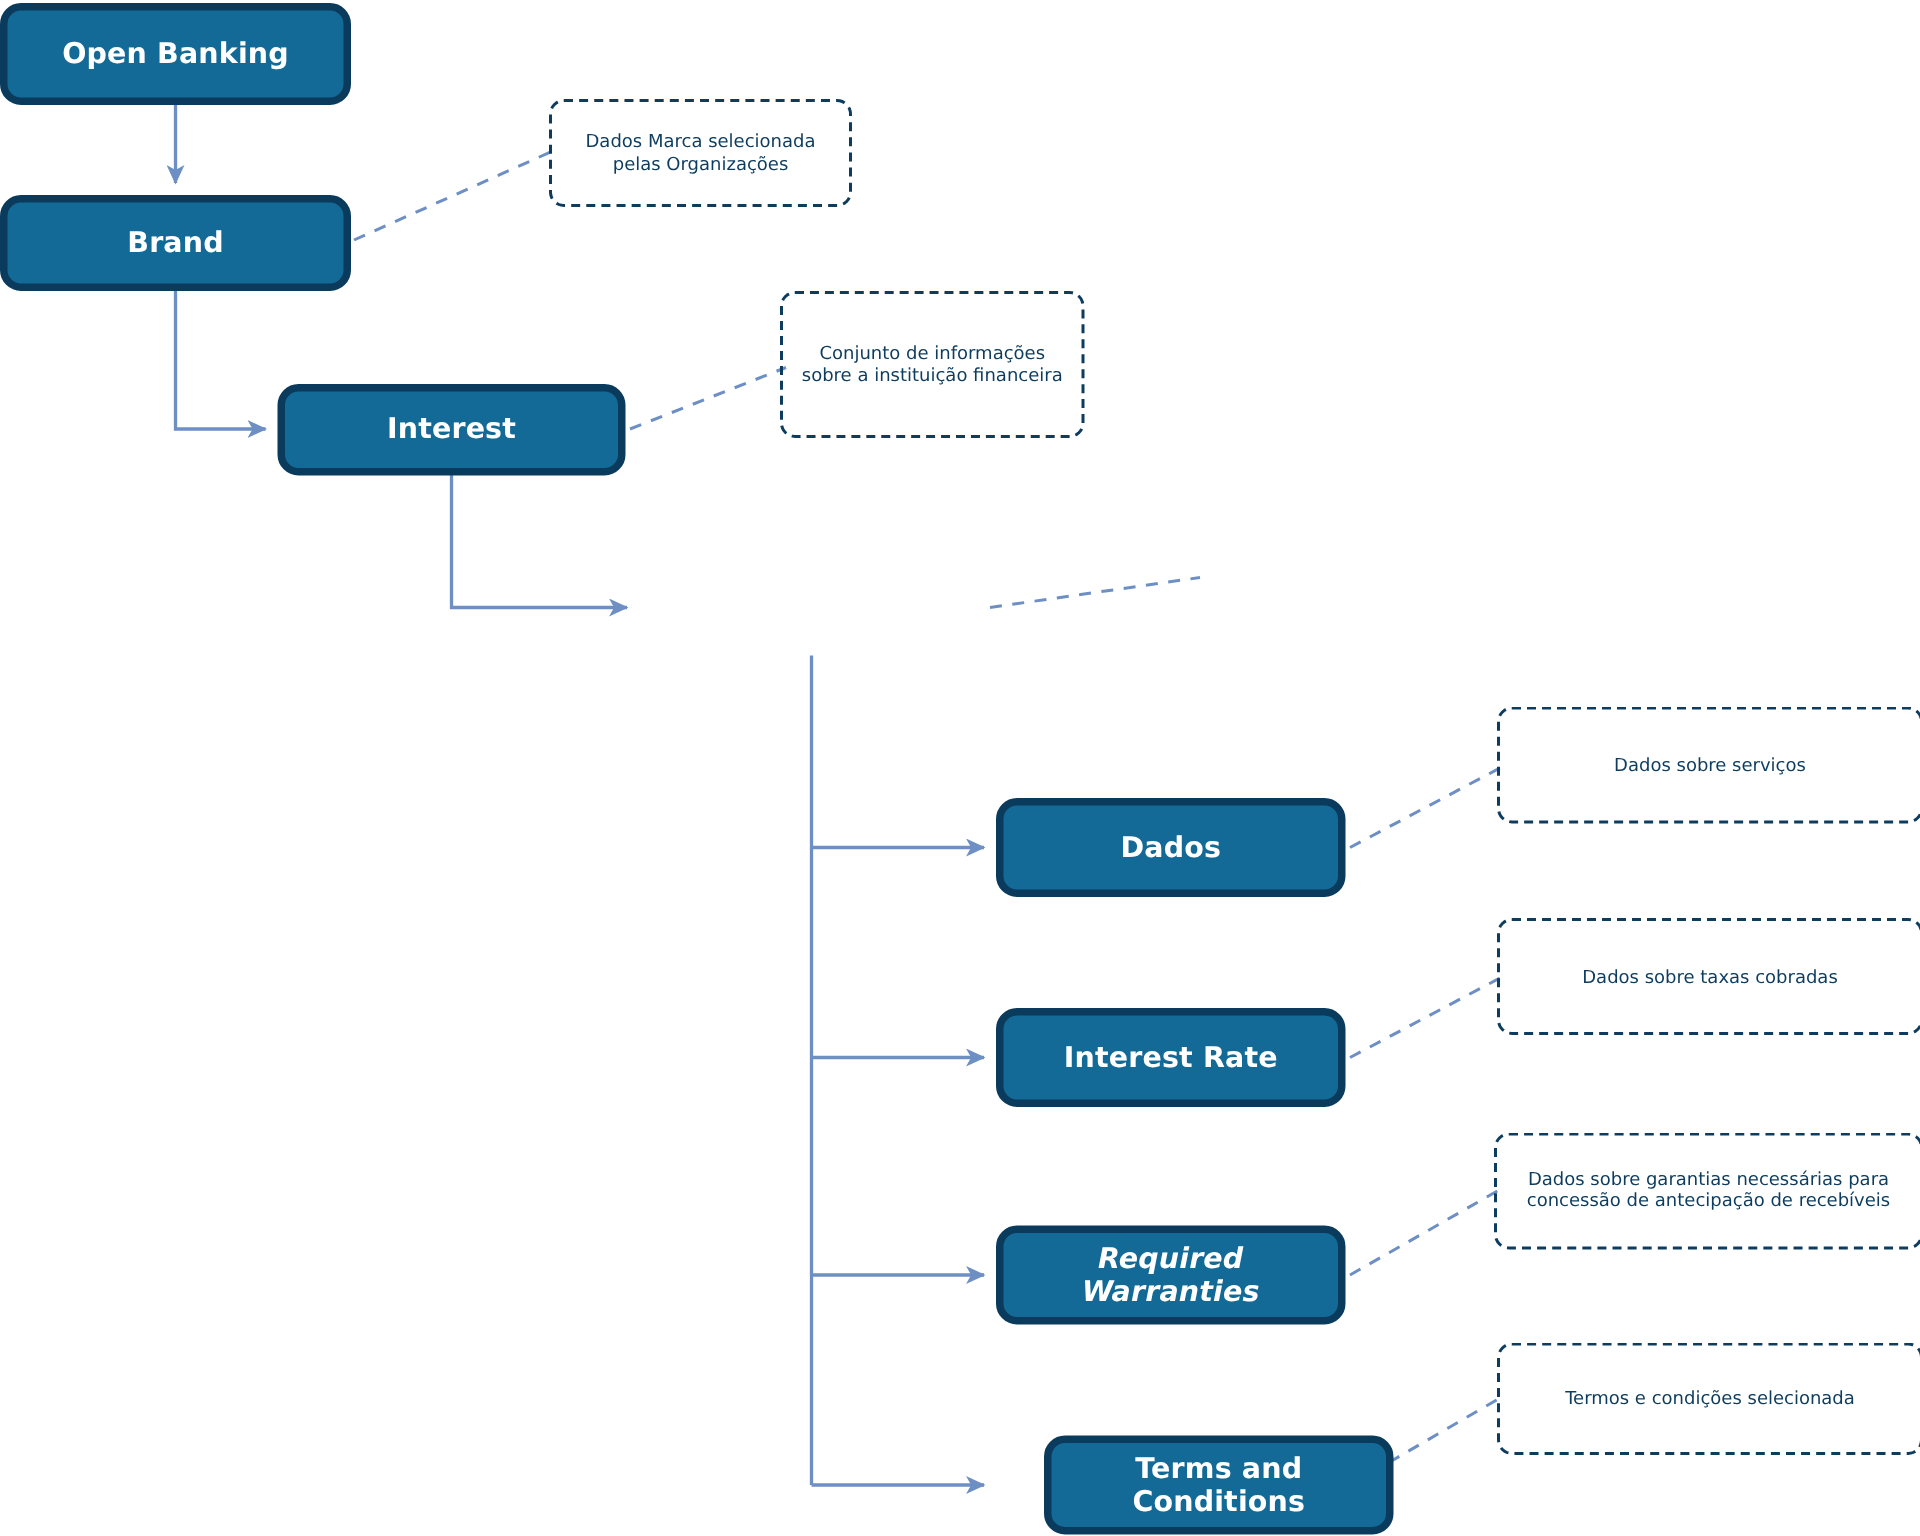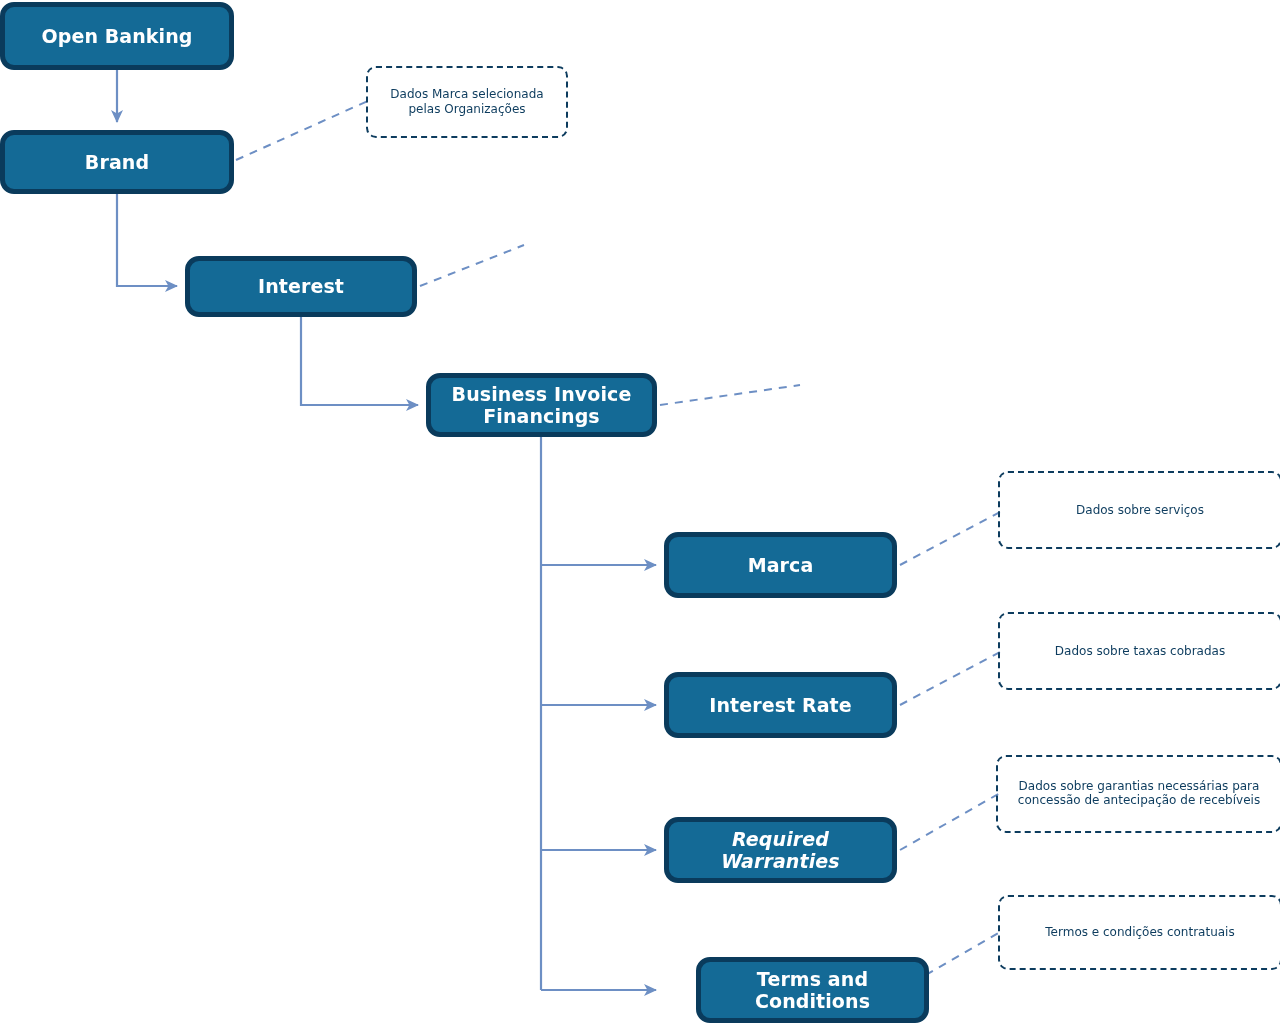--- a/index.html
+++ b/index.html
@@ -119,55 +119,55 @@
   </div>
 
   <div class="node" style="left:0px;  top:130px; width:234px; height:64px;">
     <span>Brand</span>
   </div>
 
   <div class="node" style="left:185px; top:256px; width:232px; height:61px;">
     <span>Interest</span>
   </div>
 
-  <div class="node two-line" style="left:426px; top:373px; width:231px; height:64px;">
-    <span>Business Invoice Financings</span>
-  </div>
 
   <div class="node" style="left:664px; top:532px; width:233px; height:66px;">
-    <span>Marca</span>
+    <span>Dados</span>
   </div>
 
   <div class="node" style="left:664px; top:672px; width:233px; height:66px;">
     <span>Interest Rate</span>
   </div>
 
   <div class="node" style="left:664px; top:817px; width:233px; height:66px;font-style:italic;">
     <span>Required Warranties</span>
   </div>
 
   <div class="node" style="left:664px; top:957px; width:233px; height:66px;margin-left:32px;">
     <span>Terms and Conditions</span>
   </div>
 
   <div class="callout" style="left:366px; top:66px; width:202px; height:72px;">
     <span>Dados Marca selecionada pelas Organizações</span>
   </div>
 
+  <div class="callout" style="left:520px; top:194px; width:203px; height:98px;">
+    <span>Conjunto de informações sobre a instituição financeira</span>
+  </div>
 
 
   <div class="callout" style="left:998px; top:471px; width:284px; height:78px;">
     <span>Dados sobre serviços</span>
   </div>
 
   <div class="callout" style="left:998px; top:612px; width:284px; height:78px;">
     <span>Dados sobre taxas cobradas</span>
   </div>
 
   <div class="callout tight" style="left:996px; top:755px; width:286px; height:78px;">
     <span>Dados sobre garantias necessárias para concessão de antecipação de recebíveis</span>
   </div>
 
   <div class="callout" style="left:998px; top:895px; width:284px; height:75px;">
-    <span>Termos e condições contratuais</span>
+    <span>Termos e condições selecionada</span>
   </div>
 
 </div>
 
 </body></html>

